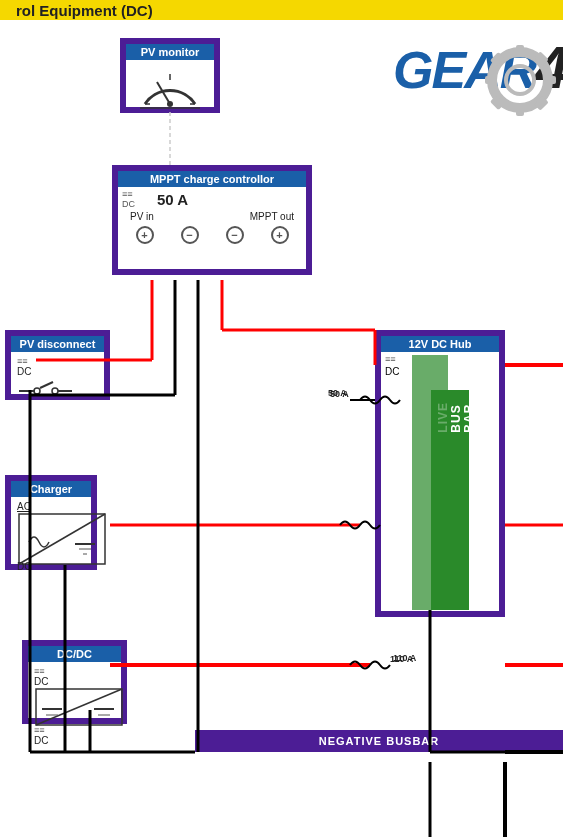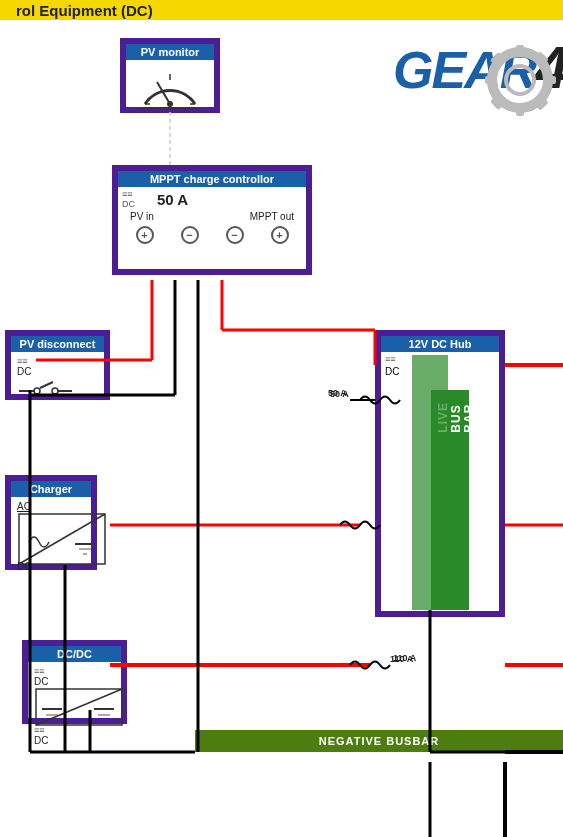--- a/index.html
+++ b/index.html
@@ -177,21 +177,21 @@
       margin-left: 17px;
     }
 
     
     #neg-busbar {
       position: absolute;
       bottom: 85px;
       left: 195px;
       right: 0;
       height: 22px;
-      background: #4d7c0f;
+      background: #4c1d95;
       display: flex;
       align-items: center;
       justify-content: center;
     }
     #neg-busbar span {
       color: white;
       font-size: 11px;
       font-weight: bold;
       letter-spacing: 1px;
     }

